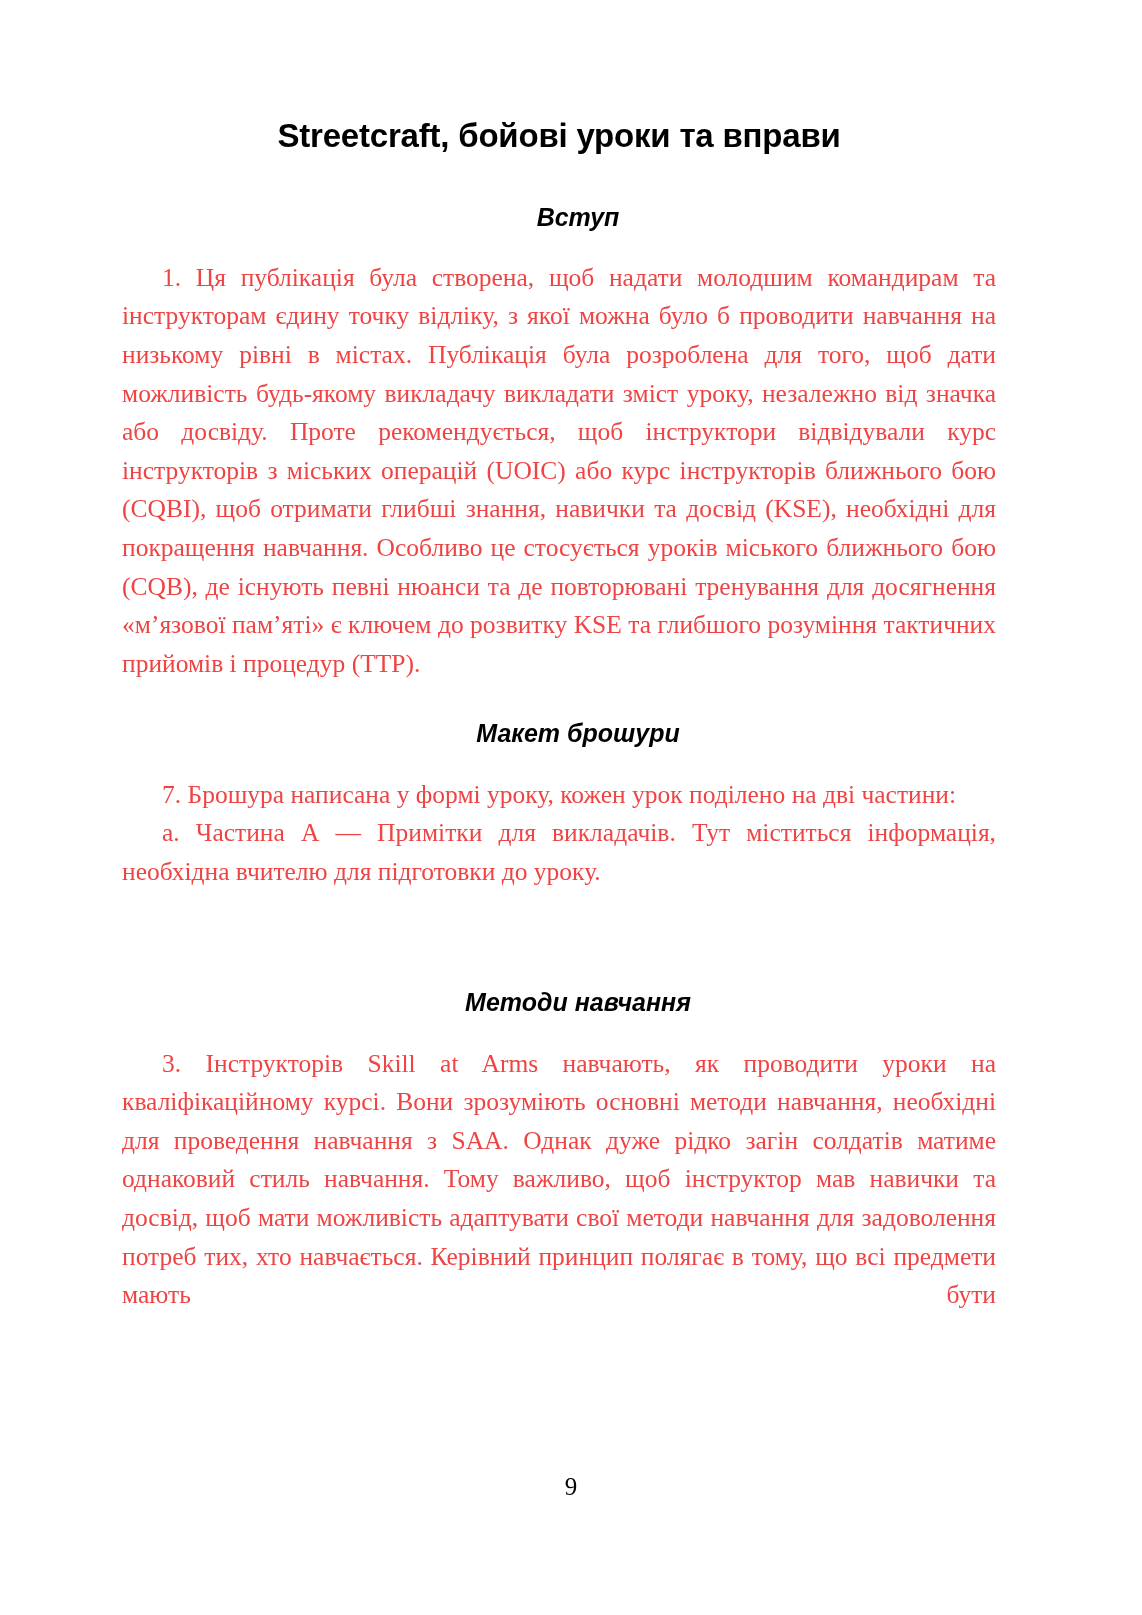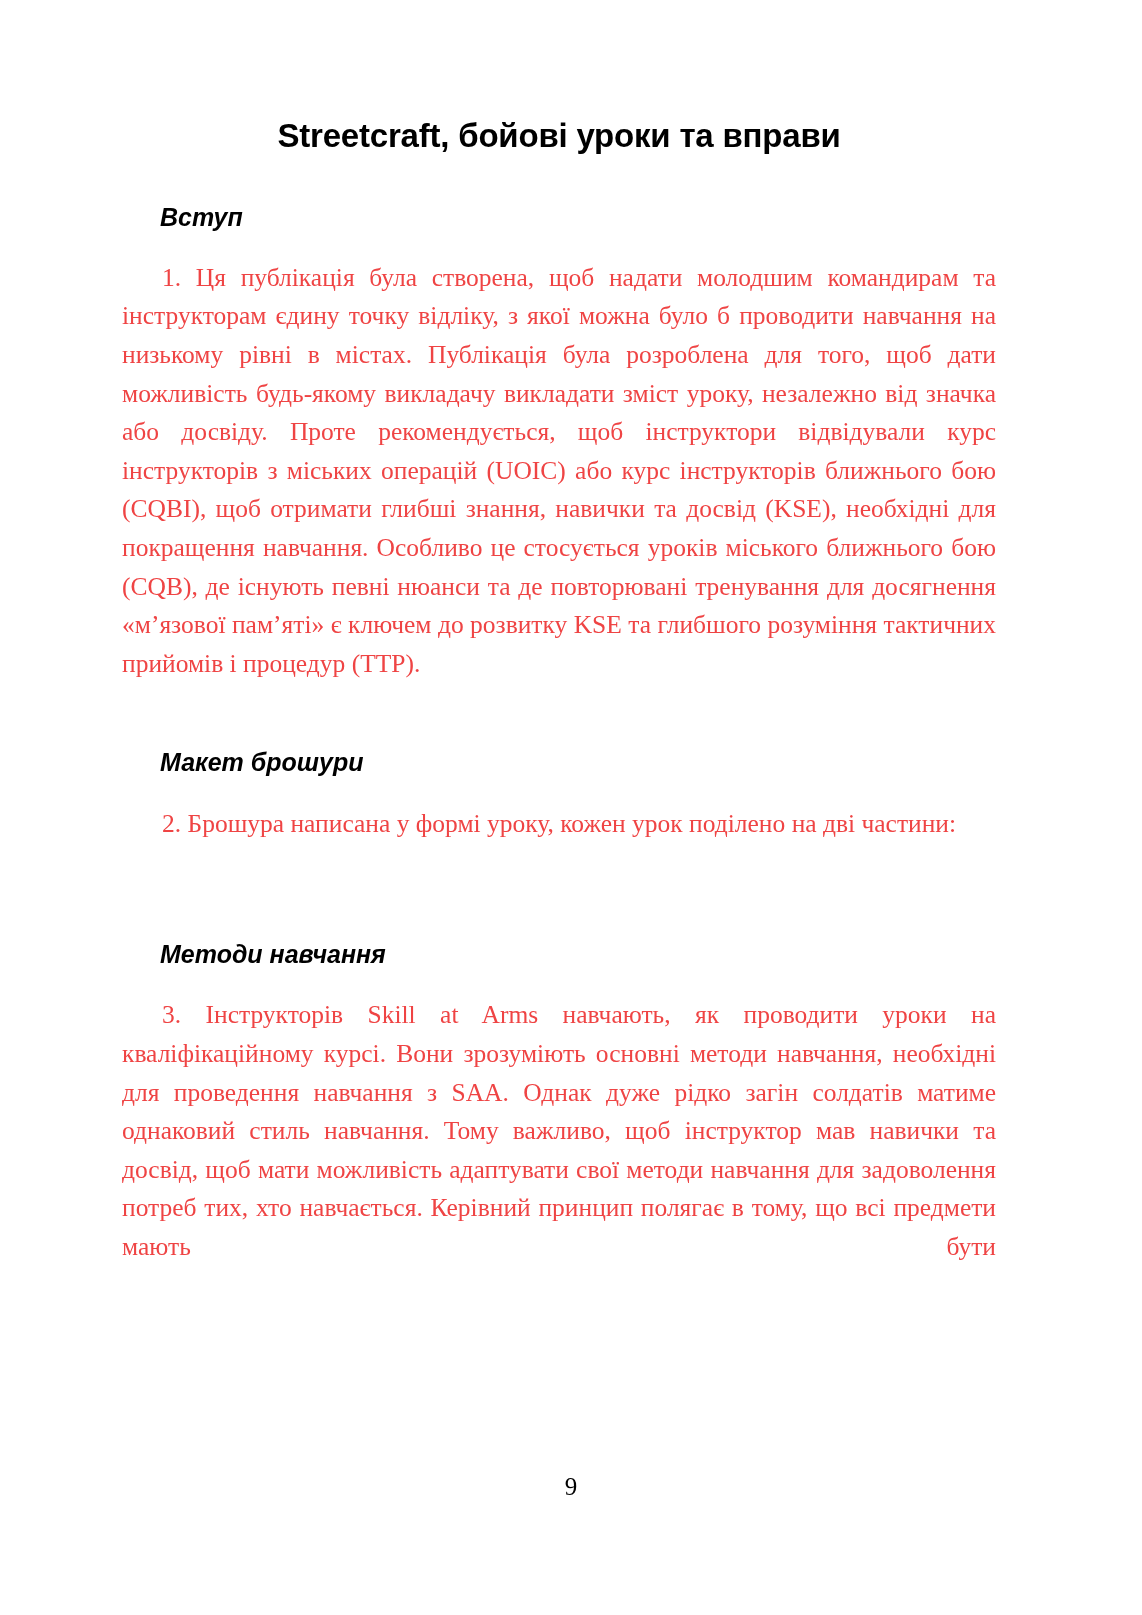--- a/index.html
+++ b/index.html
@@ -40,23 +40,24 @@
   
   .section-heading {
     font-family: "Liberation Sans", sans-serif;
     font-weight: bold;
     font-style: italic;
     font-size: 25px;
     line-height: 1.25;
     color: #000000;
     margin: 0;
     padding-left: 38px;
+    text-align: center;
   }
   .h-intro   { margin-top: 46px; }
-  .h-layout  { margin-top: 64px; }
+  .h-layout  { margin-top: 35px; }
   .h-methods { margin-top: 96px; }
 
   
   .para {
     font-family: "Liberation Serif", "DejaVu Serif", serif;
     font-size: 25.5px;
     line-height: 38.6px;
     color: #ef4444;
     text-align: justify;
     text-justify: inter-word;
@@ -98,21 +99,22 @@
 
 <div class="page">
   <div class="content">
 
     <h1 class="doc-title">Streetcraft, бойові уроки та вправи</h1>
 
     <h2 class="section-heading h-intro">Вступ</h2>
     <p class="para indent first-after-heading nostretch">1. Ця публікація була створена, щоб надати молодшим командирам та інструкторам єдину точку відліку, з якої можна було б проводити навчання на низькому рівні в містах. Публікація була розроблена для того, щоб дати можливість будь-якому викладачу викладати зміст уроку, незалежно від значка або досвіду. Проте рекомендується, щоб інструктори відвідували курс інструкторів з міських операцій (UOIC) або курс інструкторів ближнього бою (CQBI), щоб отримати глибші знання, навички та досвід (KSE), необхідні для покращення навчання. Особливо це стосується уроків міського ближнього бою (CQB), де існують певні нюанси та де повторювані тренування для досягнення «м’язової пам’яті» є ключем до розвитку KSE та глибшого розуміння тактичних прийомів і процедур (TTP).</p>
 
     <h2 class="section-heading h-layout">Макет брошури</h2>
-    <p class="para indent first-after-heading nostretch">2. Брошура написана у формі уроку, кожен урок поділено на дві частини:</p>
+    <p class="para indent first-after-heading nostretch">7. Брошура написана у формі уроку, кожен урок поділено на дві частини:</p>
+    <p class="para sub nostretch">a. Частина А — Примітки для викладачів. Тут міститься інформація, необхідна вчителю для підготовки до уроку.</p>
 
     <h2 class="section-heading h-methods">Методи навчання</h2>
     <p class="para indent first-after-heading">3. Інструкторів Skill at Arms навчають, як проводити уроки на кваліфікаційному курсі. Вони зрозуміють основні методи навчання, необхідні для проведення навчання з SAA. Однак дуже рідко загін солдатів матиме однаковий стиль навчання. Тому важливо, щоб інструктор мав навички та досвід, щоб мати можливість адаптувати свої методи навчання для задоволення потреб тих, хто навчається. Керівний принцип полягає в тому, що всі предмети мають бути</p>
 
   </div>
 
   <div class="page-number">9</div>
 </div>
 
 </body></html>

